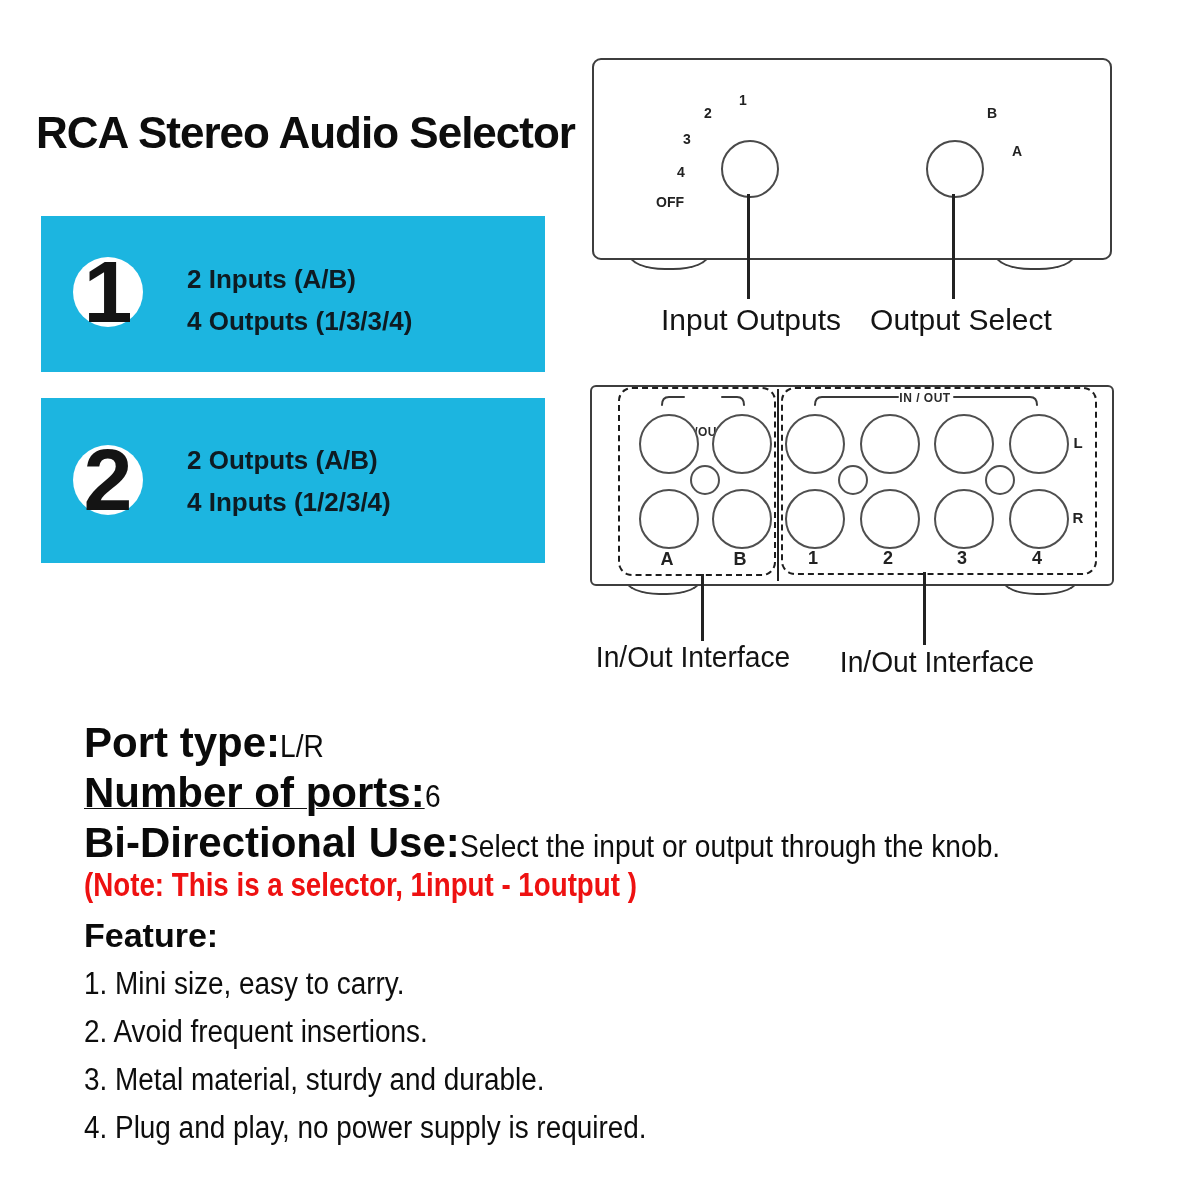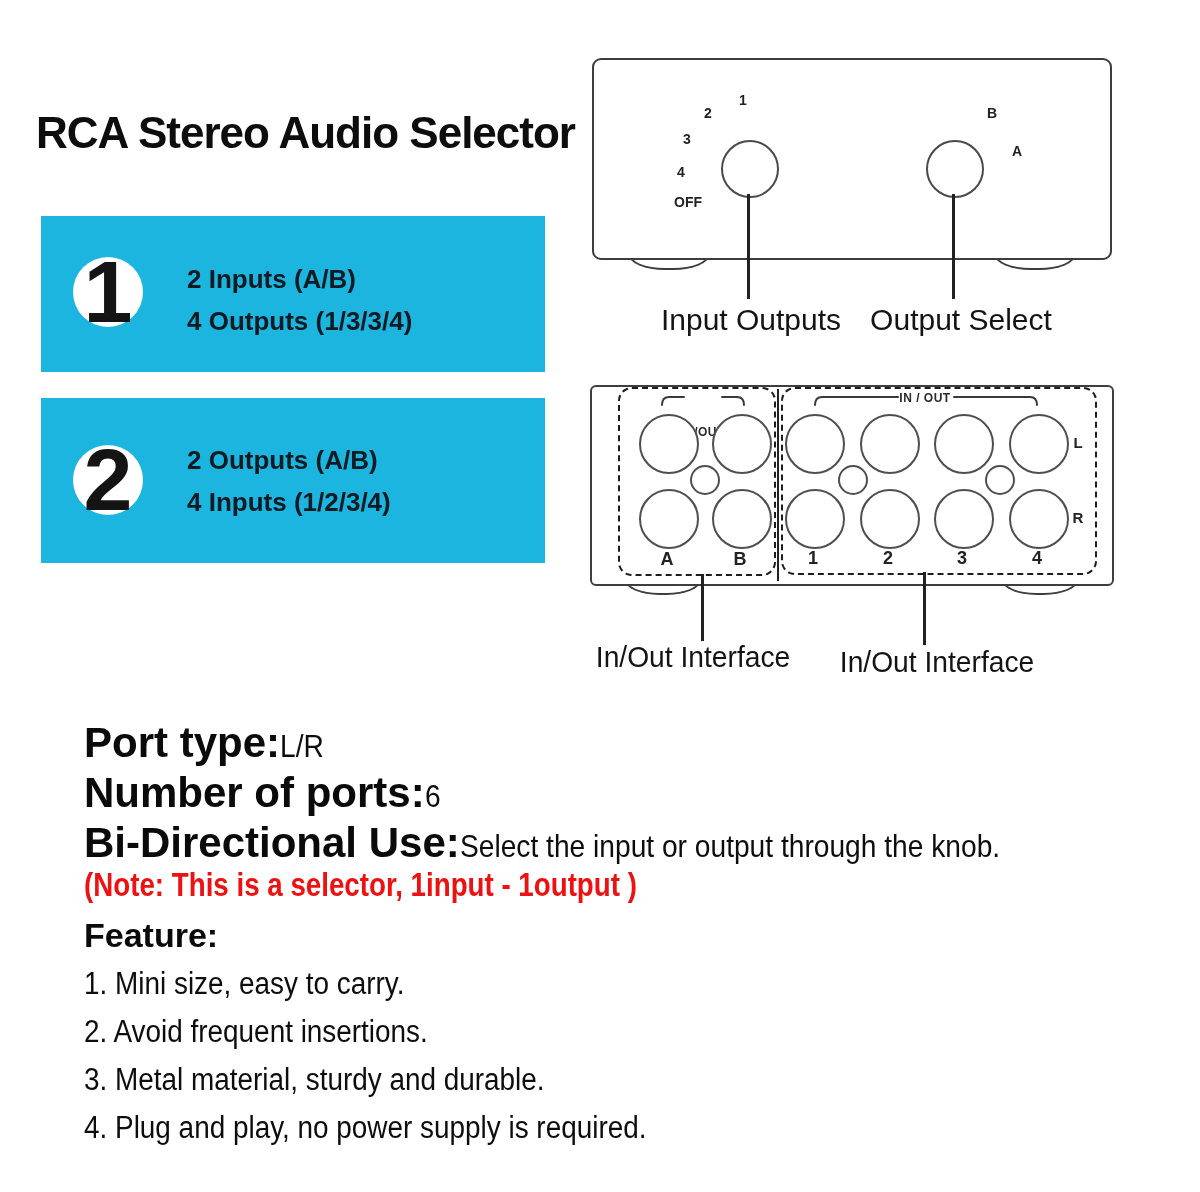--- a/index.html
+++ b/index.html
@@ -65,21 +65,21 @@
   <div class="abs badge-line" style="top:489px;">4 Inputs (1/2/3/4)</div>
 
   <div class="abs foot" style="left:628px;top:254px;width:78px;height:14px;"></div>
   <div class="abs foot" style="left:994px;top:254px;width:78px;height:14px;"></div>
   <div class="abs panel-rect" style="left:592px;top:58px;width:516px;height:198px;border-radius:9px;"></div>
 
   <div class="abs ctr dial" style="left:743px;top:100px;">1</div>
   <div class="abs ctr dial" style="left:708px;top:113px;">2</div>
   <div class="abs ctr dial" style="left:687px;top:139px;">3</div>
   <div class="abs ctr dial" style="left:681px;top:172px;">4</div>
-  <div class="abs ctr dial" style="left:688px;top:202px;">OFF</div>
+  <div class="abs ctr dial" style="left:670px;top:202px;">OFF</div>
 
   <div class="abs ctr dial" style="left:992px;top:113px;">B</div>
   <div class="abs ctr dial" style="left:1017px;top:151px;">A</div>
 
   <div class="abs knob" style="left:721px;top:140px;"></div>
   <div class="abs knob" style="left:926px;top:140px;"></div>
 
   <div class="abs vline" style="left:747px;top:194px;height:105px;"></div>
   <div class="abs vline" style="left:952px;top:194px;height:105px;"></div>
 
@@ -133,21 +133,21 @@
   <div class="abs ctr chlabel" style="left:1078px;top:442px;">L</div>
   <div class="abs ctr chlabel" style="left:1078px;top:517px;">R</div>
 
   <div class="abs vline" style="left:701px;top:574px;height:67px;width:3px;"></div>
   <div class="abs vline" style="left:923px;top:572px;height:73px;width:3px;"></div>
 
   <div class="abs ctrx caption" style="left:693px;top:642px;transform:translateX(-50%) scaleX(0.94);">In/Out Interface</div>
   <div class="abs ctrx caption" style="left:937px;top:647px;transform:translateX(-50%) scaleX(0.94);">In/Out Interface</div>
 
   <div class="abs spec-line" style="top:722px;"><span class="spec-label">Port type:</span><span class="spec-value"> L/R</span></div>
-  <div class="abs spec-line" style="top:772px;"><span class="spec-label">Number of ports:</span><span class="spec-value"> 6</span></div>
+  <div class="abs spec-line" style="top:772px;text-decoration:underline;"><span class="spec-label">Number of ports:</span><span class="spec-value"> 6</span></div>
   <div class="abs spec-line" style="top:822px;"><span class="spec-label">Bi-Directional Use:</span><span class="spec-value"> Select the input or output through the knob.</span></div>
 
   <div class="abs note" style="top:868px;color:#ee1111;">(Note: This is a selector, 1input - 1output )</div>
 
   <div class="abs feature-head" style="top:918px;">Feature:</div>
   <div class="abs feature" style="top:968px;">1. Mini size, easy to carry.</div>
   <div class="abs feature" style="top:1016px;">2. Avoid frequent insertions.</div>
   <div class="abs feature" style="top:1064px;">3. Metal material, sturdy and durable.</div>
   <div class="abs feature" style="top:1112px;">4. Plug and play, no power supply is required.</div>
 

